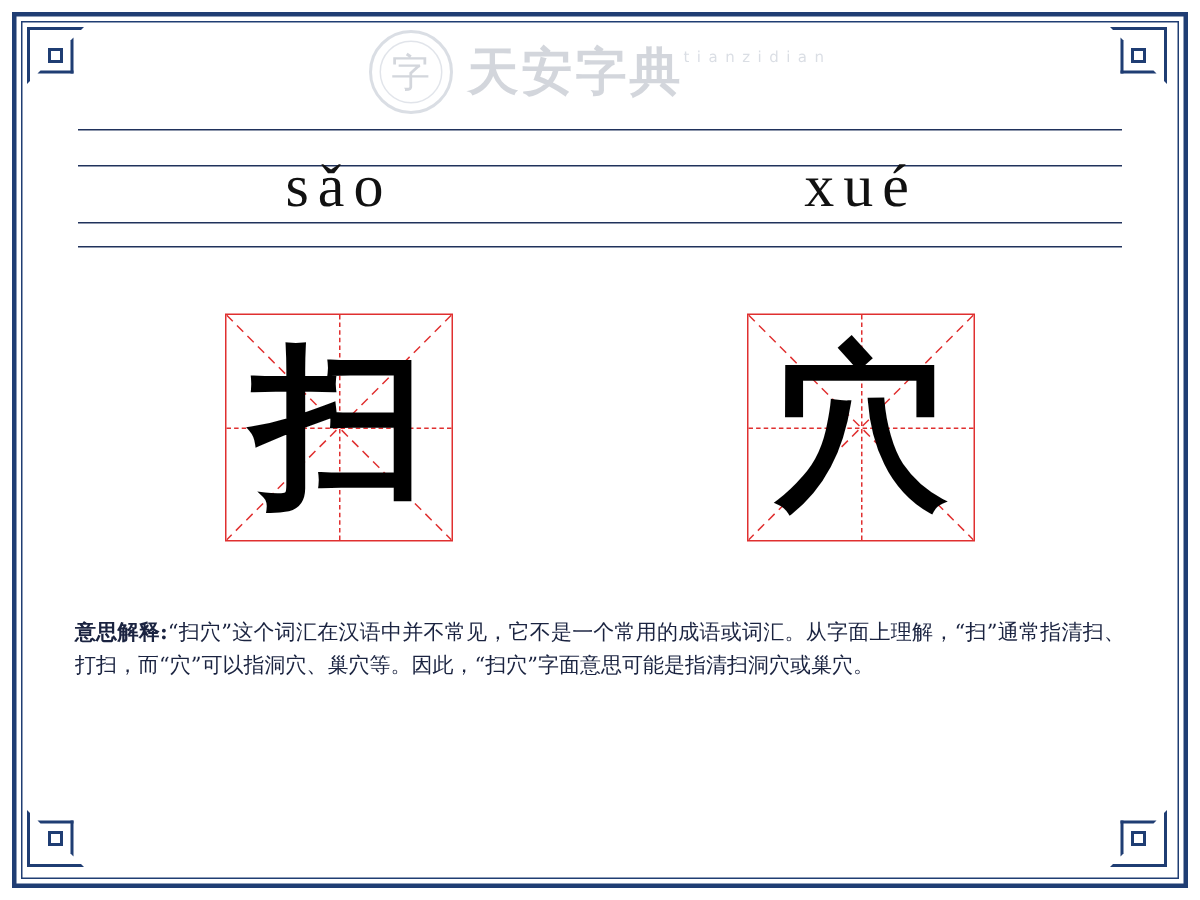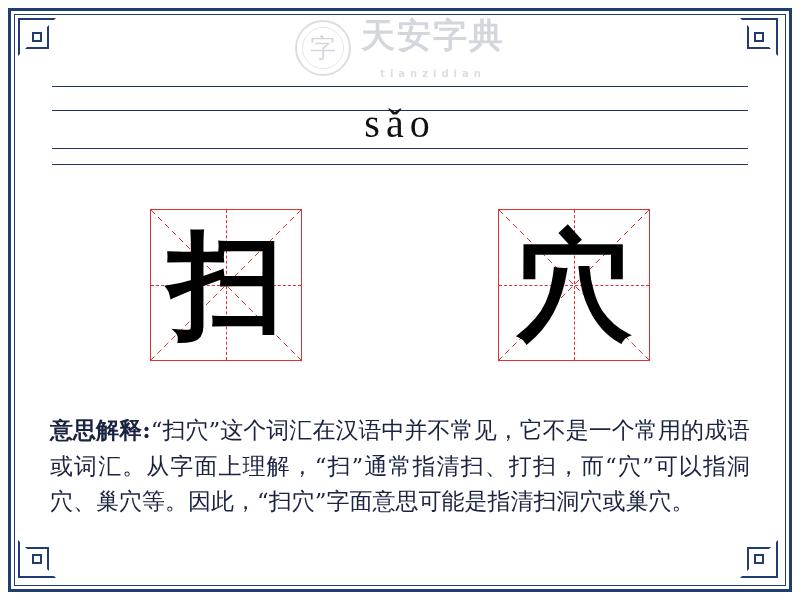--- a/index.html
+++ b/index.html
@@ -103,38 +103,37 @@
   }
   .wm-seal::after {
     content: "";
     position: absolute;
     left: 5px; top: 5px; right: 5px; bottom: 5px;
     border: 1px solid #7b8aa3;
     border-radius: 50%;
   }
   .wm-text {
     display: flex;
-    flex-direction: column;
+    flex-direction: row;
     line-height: 1;
   }
   .wm-title {
     font-size: 34px;
     letter-spacing: 2px;
     color: #3b4a63;
     font-family: "DejaVu Sans", sans-serif;
     font-weight: bold;
   }
   .wm-sub {
     font-size: 10px;
     letter-spacing: 5px;
     color: #5a6b88;
     font-family: "DejaVu Sans", sans-serif;
-    margin-top: 17px;
+    margin-top: 3px;
     text-align: center;
-    font-weight: bold;
   }
 
   
   .pinyin-block {
     position: absolute;
     left: 52px;
     top: 86px;
     width: 696px;
     height: 80px;
   }
@@ -226,21 +225,21 @@
     font-weight: bold;
   }
 
   
   .explanation {
     position: absolute;
     left: 50px;
     top: 412px;
     width: 700px;
     font-family: "DejaVu Serif", serif;
-    font-size: 23px;
+    font-size: 14px;
     line-height: 1.55;
     color: #1a2340;
     text-align: justify;
   }
   .explanation .label {
     font-weight: bold;
     color: #1a2340;
   }
 </style>
 </head>
@@ -280,20 +279,21 @@
     </div>
   </div>
 
   <div class="pinyin-block">
     <div class="staff-line l1"></div>
     <div class="staff-line l2"></div>
     <div class="staff-line l3"></div>
     <div class="staff-line l4"></div>
     <div class="pinyin-row">
       <div class="pinyin-cell">sǎo</div>
+      <div class="pinyin-cell">xué</div>
     </div>
   </div>
 
   <div class="chars-row">
     <div class="char-cell">
       <div class="mizi">
         <svg class="diagonals" viewBox="0 0 152 152" preserveAspectRatio="none">
           <line x1="0" y1="0" x2="152" y2="152" stroke="#e03030" stroke-width="1" stroke-dasharray="6 4"></line>
           <line x1="152" y1="0" x2="0" y2="152" stroke="#e03030" stroke-width="1" stroke-dasharray="6 4"></line>
         </svg>

